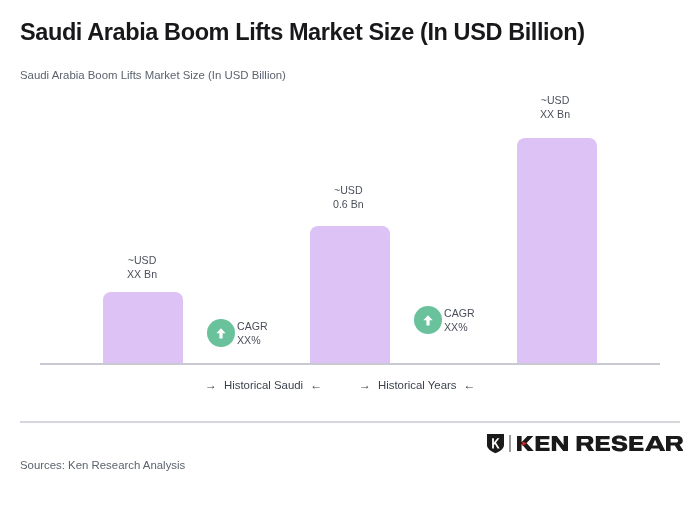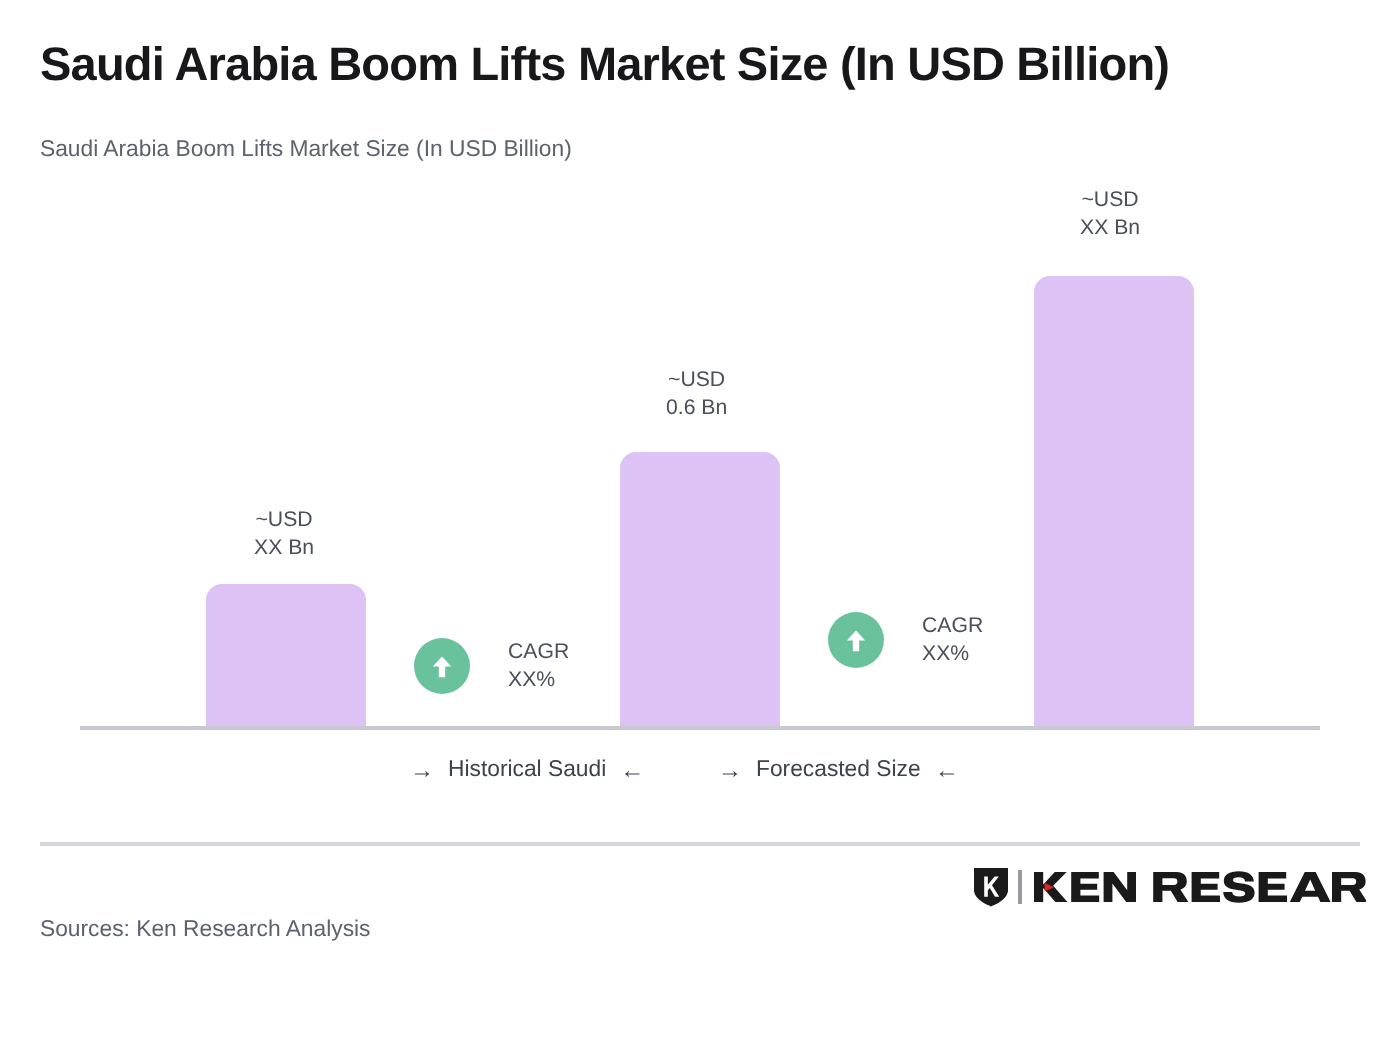--- a/index.html
+++ b/index.html
@@ -77,21 +77,21 @@
   }
   .bar-label-1 { left: 127px; top: 253px; }
   .bar-label-2 { left: 333px; top: 183px; }
   .bar-label-3 { left: 540px; top: 93px; }
 
   
   .cagr-badge {
     position: absolute;
     display: flex;
     align-items: center;
-    gap: 19px;
+    gap: 2px;
   }
   .cagr-1 { left: 207px; top: 319px; }
   .cagr-2 { left: 414px; top: 306px; }
   .cagr-circle {
     width: 28px;
     height: 28px;
     border-radius: 50%;
     background: #69C29B;
     display: flex;
     align-items: center;
@@ -216,21 +216,21 @@
 
   <div class="axis-baseline"></div>
 
   <div class="period-row period-historical">
     <span class="period-arrow">→</span>
     <span>Historical Saudi</span>
     <span class="period-arrow">←</span>
   </div>
   <div class="period-row period-forecasted">
     <span class="period-arrow">→</span>
-    <span>Forecasted Size</span>
+    <span>Historical Years</span>
     <span class="period-arrow">←</span>
   </div>
 </div>
 
 <div class="footer-divider"></div>
 <div class="footer-source">Sources: Ken Research Analysis</div>
 
 <div class="brand-logo">
   <svg class="brand-mark" width="19" height="21" viewBox="0 0 19 21" aria-hidden="true">
     <path d="M1 1 H18 V12 C18 16.6 11.6 19.4 9.5 20.2 C7.4 19.4 1 16.6 1 12 Z" fill="#1a1a1a"></path>

